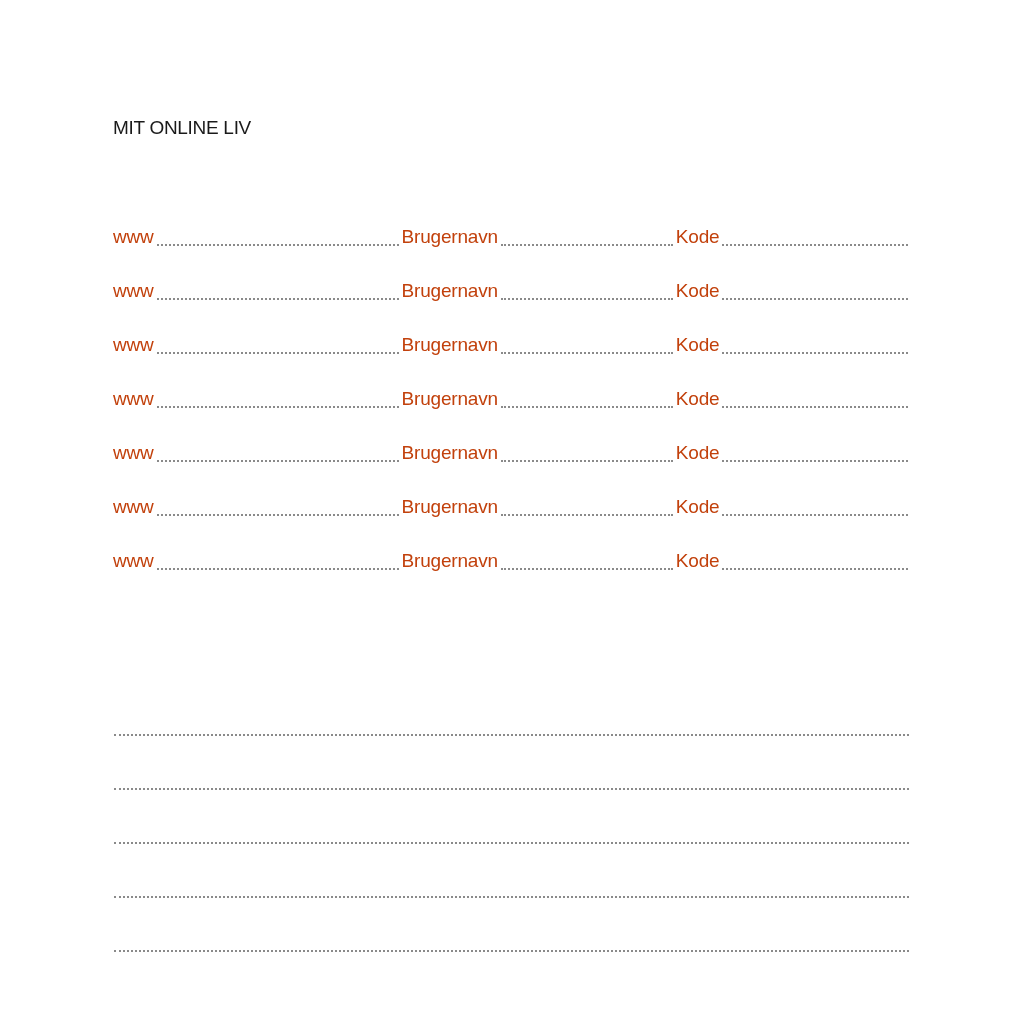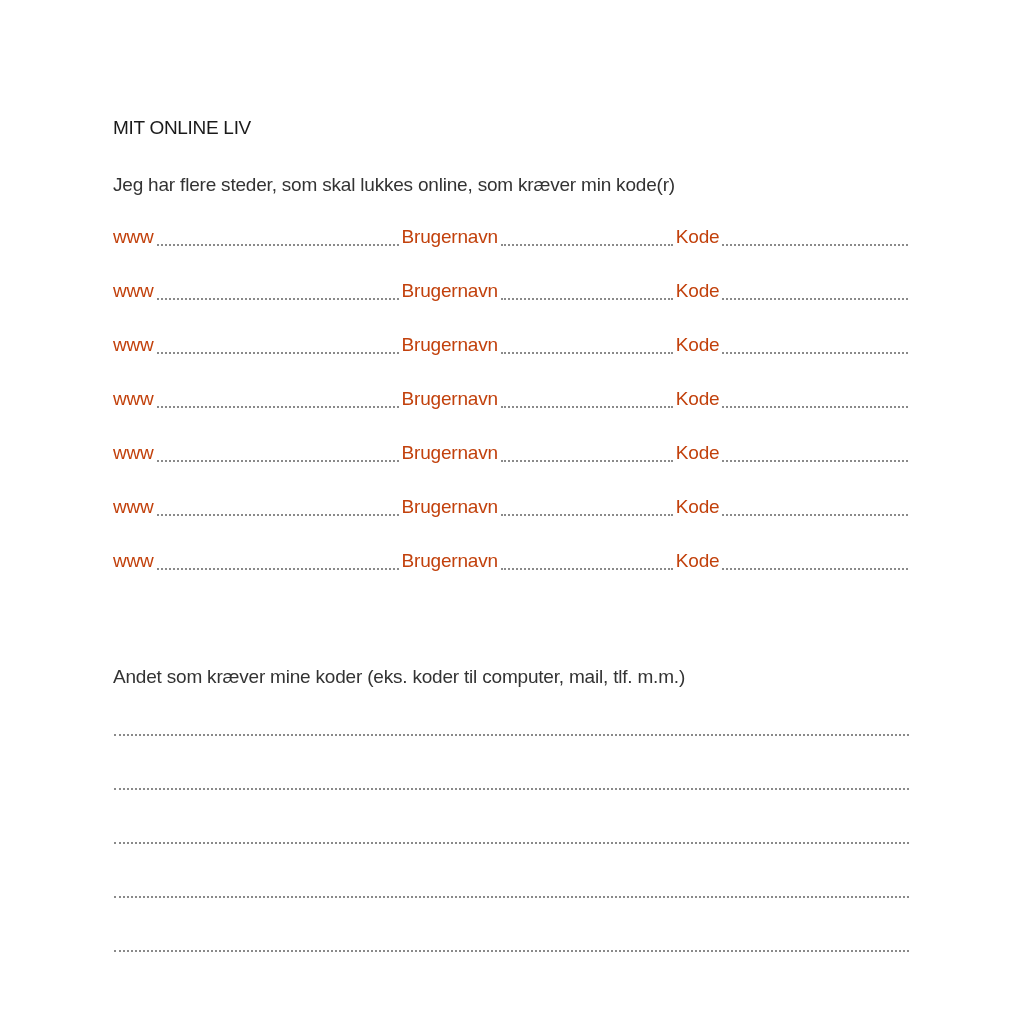--- a/index.html
+++ b/index.html
@@ -72,21 +72,20 @@
       width: 795px;
       height: 2px;
       border-bottom: 2px dotted #8a8a8a;
     }
   </style>
 </head>
 <body>
 
 <div class="page">
   <div class="title">MIT ONLINE LIV</div>
-  <div class="intro">Jeg har flere steder, som skal lukkes online, som kræver min kode(r)</div>
 
   <div class="row" style="top:210px">
     <span>www</span>
     <span class="dots www"></span>
     <span>Brugernavn</span>
     <span class="dots user"></span>
     <span>Kode</span>
     <span class="dots code"></span>
   </div>
 
@@ -137,20 +136,19 @@
 
   <div class="row" style="top:534px">
     <span>www</span>
     <span class="dots www"></span>
     <span>Brugernavn</span>
     <span class="dots user"></span>
     <span>Kode</span>
     <span class="dots code"></span>
   </div>
 
-  <div class="section2">Andet som kræver mine koder (eks. koder til computer, mail, tlf. m.m.)</div>
 
   <div class="line" style="top:716px"></div>
   <div class="line" style="top:770px"></div>
   <div class="line" style="top:824px"></div>
   <div class="line" style="top:878px"></div>
   <div class="line" style="top:932px"></div>
 </div>
 
 </body></html>

